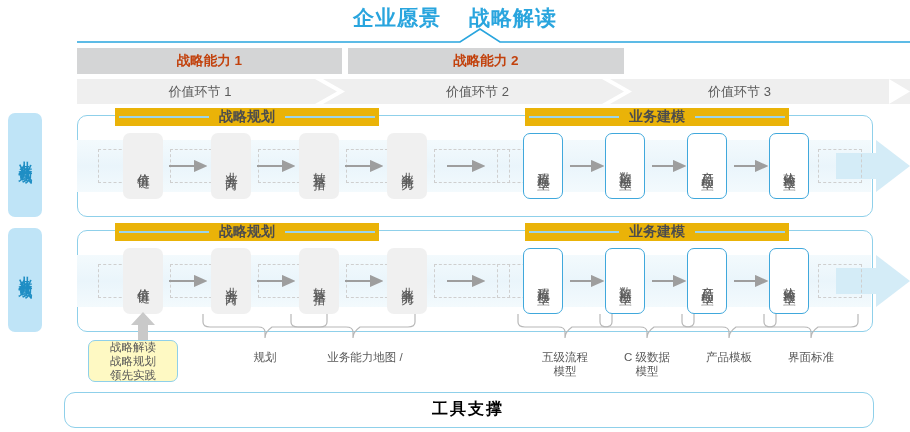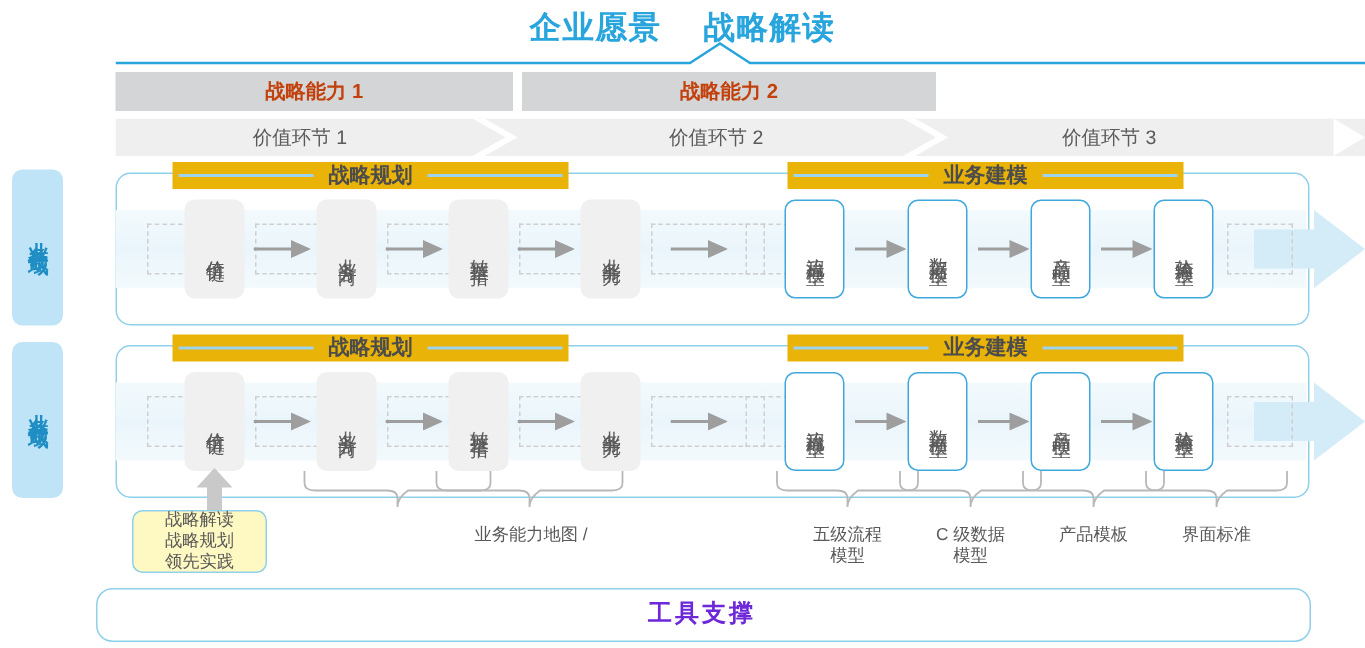--- a/index.html
+++ b/index.html
@@ -130,21 +130,21 @@
   .up-arrow{position:absolute;}
 
   
   .support-box{
     position:absolute;left:64px;top:392px;width:808px;height:34px;
     border:1.4px solid #8fd0ea;border-radius:11px;background:#fff;
   }
   .support-label{
     position:absolute;left:64px;top:392px;width:808px;height:34px;
     display:flex;align-items:center;justify-content:center;
-    font-size:16px;font-weight:bold;color:#6d28d9;letter-spacing:2px;
+    font-size:16px;font-weight:bold;color:#000000;letter-spacing:2px;
   }
 </style>
 </head>
 <body>
 
 <div id="root">
 
   <div class="vision-row">
     <div class="vision-title">企业愿景</div>
     <div class="vision-title">战略解读</div>
@@ -351,22 +351,23 @@
 
   <div class="tool-box" style="left:88px;top:340px;width:88px;height:40px;">
     <div>
       <div>战略解读</div>
       <div>战略规划</div>
       <div>领先实践</div>
     </div>
   </div>
 
   <div class="tool-label" style="left:205px;top:350px;width:120px;">
-  </div>
-  <div class="tool-label" style="left:294px;top:350px;width:120px;">
+    <div>规划</div>
+  </div>
+  <div class="tool-label" style="left:305px;top:350px;width:120px;">
     <div>业务能力地图 /</div>
   </div>
   <div class="tool-label" style="left:515px;top:350px;width:100px;">
     <div>五级流程</div>
     <div>模型</div>
   </div>
   <div class="tool-label" style="left:597px;top:350px;width:100px;">
     <div>C 级数据</div>
     <div>模型</div>
   </div>

